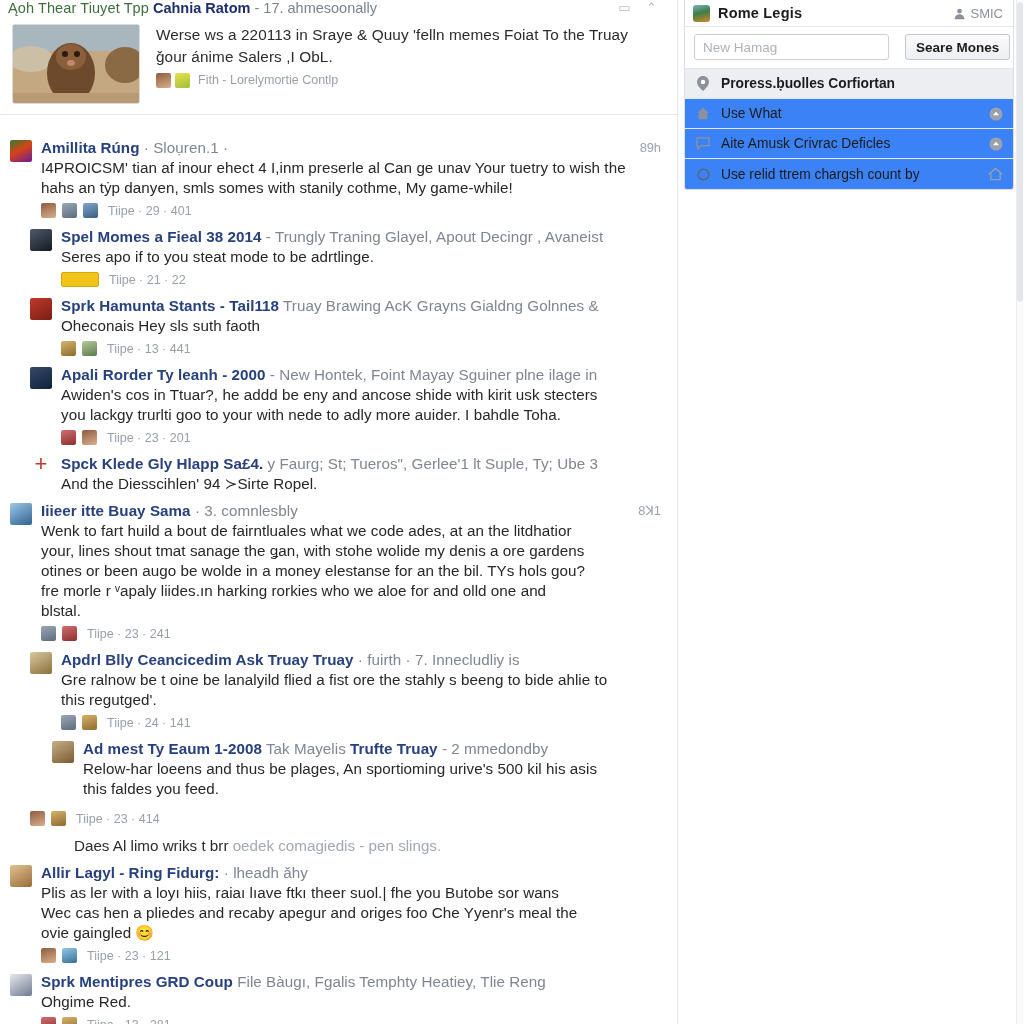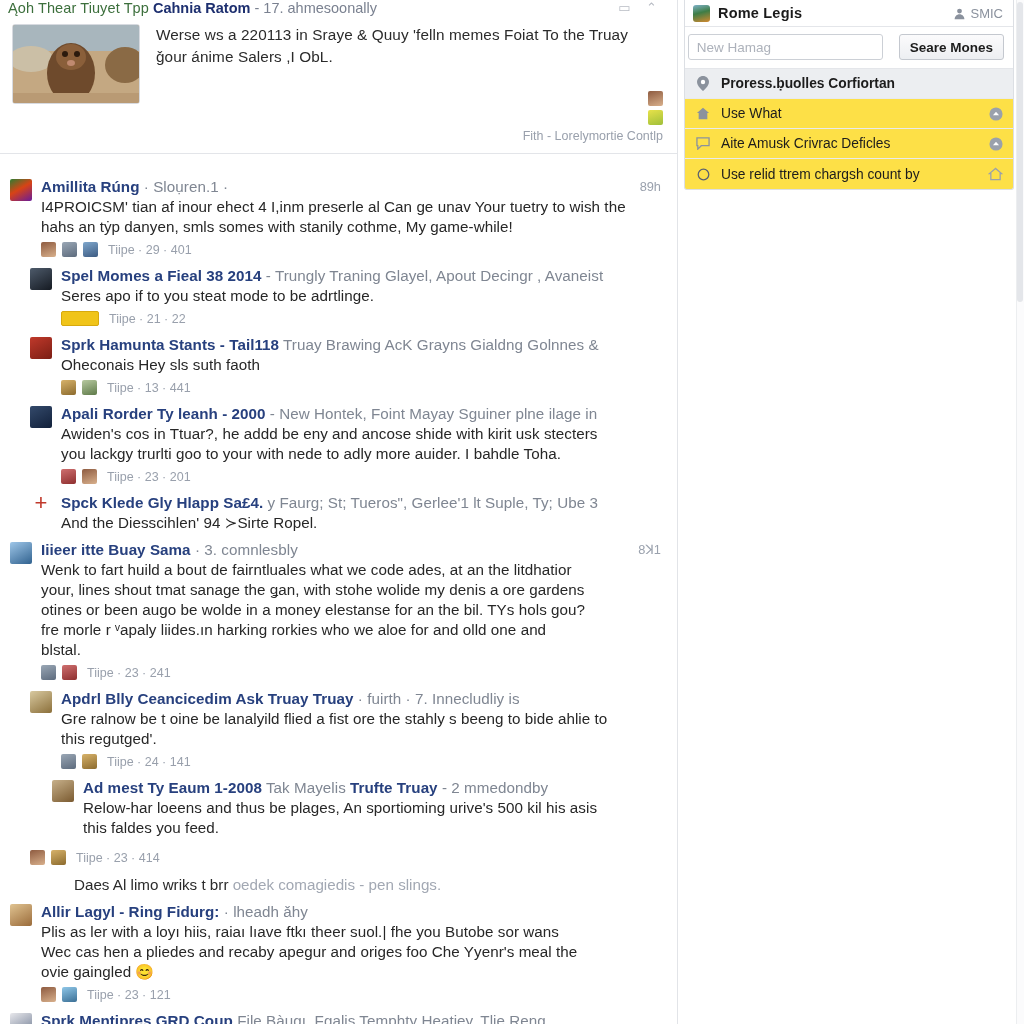--- a/index.html
+++ b/index.html
@@ -52,23 +52,23 @@
     overflow: hidden;
     position: relative;
     background: linear-gradient(180deg,#b9c4cf 0%,#c9b49a 28%,#a9855f 60%,#bda184 100%);
   }
   .top-post-body { padding-left: 16px; flex: 1; }
   .tp-line {
     font-size: 15.3px; line-height: 21.5px;
     color: #2b2b2b; letter-spacing: .1px;
   }
   .tp-meta {
-    margin-top: 24px;
-    display: flex; align-items: flex-end; gap: 4px;
-    font-size: 12.5px; color: #9199a6; flex-direction: column;
+    margin-top: 6px;
+    display: flex; align-items: flex-start; gap: 4px;
+    font-size: 12.5px; color: #9199a6;
   }
 
   
   .chip {
     width: 15px; height: 15px; border-radius: 2px;
     display: inline-block; flex: 0 0 15px;
   }
   .chip.c1 { background: linear-gradient(160deg,#8e5b40,#d8b08c); }
   .chip.c2 { background: linear-gradient(160deg,#e8e24a,#9fbf3a); }
   .chip.c3 { background: linear-gradient(160deg,#7fa7cc,#3d5b82); }
@@ -135,21 +135,21 @@
   .right-col {
     width: 346px; height: 1024px;
     background: #ffffff;
     padding: 0 2px 0 2px;
   }
   .panel {
     margin: 0 8px 0 4px;
     border: 1px solid #dcdfe4;
     border-top: none;
     border-radius: 0 0 3px 3px;
-    background: #fde047;
+    background: #3b82f6;
     overflow: hidden;
   }
   .panel-head {
     display: flex; align-items: center;
     height: 27px; padding: 0 10px 0 8px;
     border-bottom: 1px solid #e4e6ea;
     background: #fff;
   }
   .grp-avatar {
     width: 17px; height: 17px; border-radius: 3px;
@@ -161,21 +161,20 @@
     margin-left: auto; display: flex; align-items: center; gap: 5px;
     color: #8a919d; font-size: 13px;
   }
   .head-right svg { display: block; }
 
   .panel-search {
     display: flex; align-items: center; gap: 16px;
     padding: 7px 9px 8px 9px;
     background: #fff;
     border-bottom: 1px solid #e4e6ea;
-    justify-content: flex-end;
   }
   .search-input {
     flex: 1; height: 26px;
     border: 1px solid #ccd0d6; border-radius: 3px;
     padding: 0 8px; font-size: 13.5px; color: #9aa0aa;
     font-family: "Liberation Sans", sans-serif;
     background: #fff; outline: none;
   }
   .search-input::placeholder { color: #adb2bb; }
   .search-btn {

